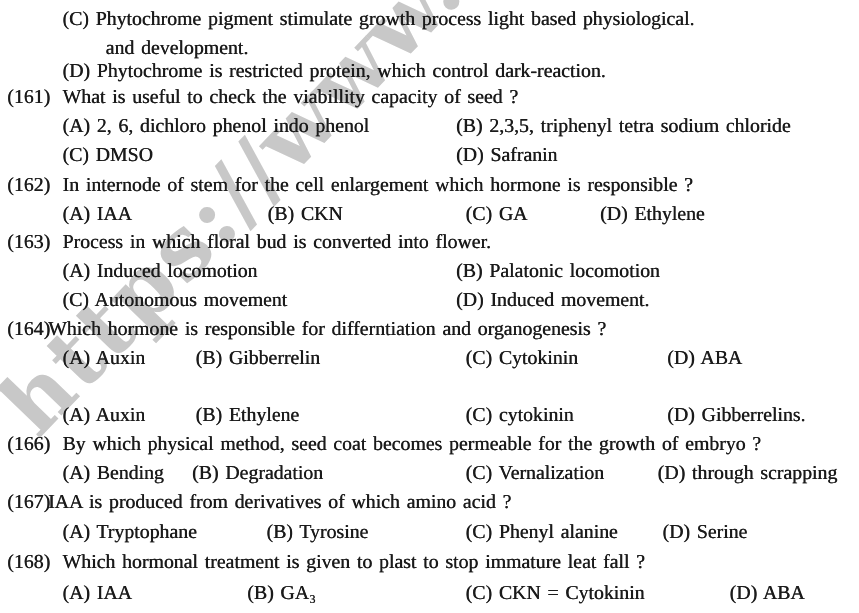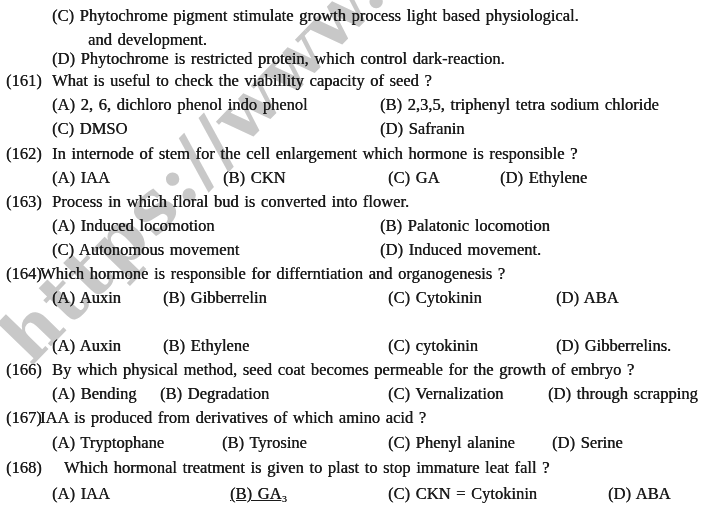--- a/index.html
+++ b/index.html
@@ -130,22 +130,22 @@
         <span class="seg" style="left: 40px;">IAA is produced from derivatives of which amino acid ?</span>
       </div>
       <div class="line" style="top: 433px;">
         <span class="seg" style="left: 52px;">(A) Tryptophane</span>
         <span class="seg" style="left: 222px;">(B) Tyrosine</span>
         <span class="seg" style="left: 388px;">(C) Phenyl alanine</span>
         <span class="seg" style="left: 552px;">(D) Serine</span>
       </div>
       <div class="line" style="top: 458px; font-family: Liberation Serif, serif;">
         <span class="seg" style="left: 6px;">(168)</span>
-        <span class="seg" style="left: 52px; margin-left: 12px;">Which hormonal treatment is given to plast to stop immature leat fall ?</span>
+        <span class="seg" style="left: 52px;">Which hormonal treatment is given to plast to stop immature leat fall ?</span>
       </div>
       <div class="line" style="top: 484px;">
         <span class="seg" style="left: 52px;">(A) IAA</span>
-        <span class="seg" style="left: 230px; text-decoration: underline;">(B) GA₃</span>
+        <span class="seg" style="left: 206px;">(B) GA₃</span>
         <span class="seg" style="left: 388px;">(C) CKN = Cytokinin</span>
         <span class="seg" style="left: 608px;">(D) ABA</span>
       </div>
     </div>
 </div>
 
 </body></html>

